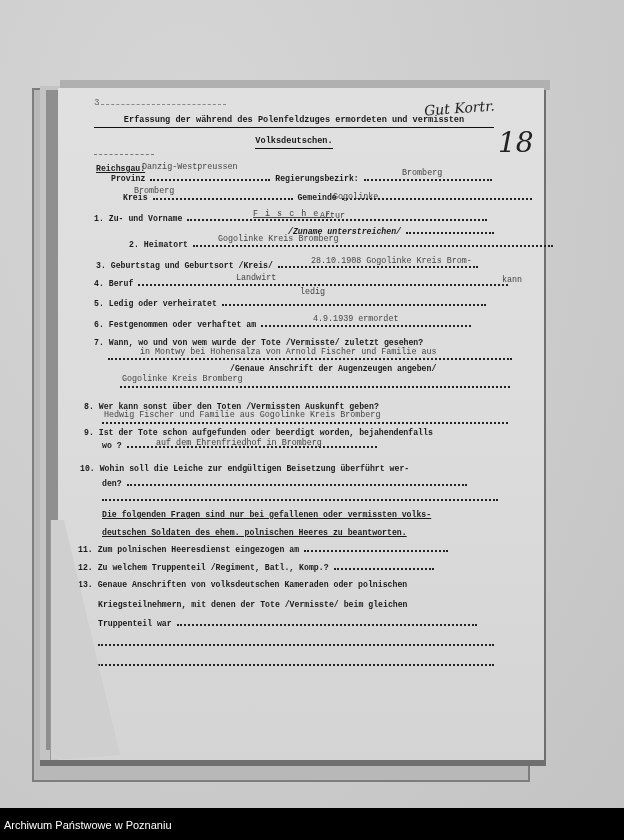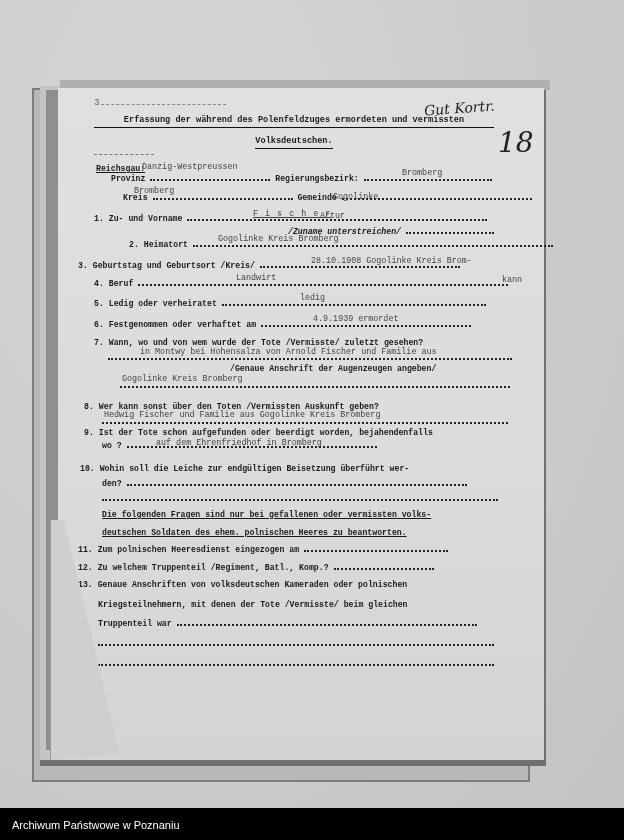--- a/index.html
+++ b/index.html
@@ -76,21 +76,21 @@
     display: inline-block; border-bottom: 2px dotted #222; height: 8px; vertical-align: baseline;
   }
   .fill {
     position: absolute; font-family: "Liberation Mono", monospace; font-size: 8.4px; font-weight: normal;
     color: #444; white-space: nowrap;
   }
   .u { text-decoration: underline; }
   .footer {
     position: absolute; left: 0; top: 808px; width: 624px; height: 32px; background: #000;
     color: #fff; font-family: "Liberation Sans", "DejaVu Sans", sans-serif; font-size: 11px;
-    padding: 11px 12px;
+    padding: 11px 4px;
   }
 </style>
 </head>
 <body>
 
 <div class="backdrop"></div>
 <div class="sheet-under-1"></div>
 <div class="sheet-under-2"></div>
 <div class="sheet-under-3"></div>
 <div class="left-shadow"></div>
@@ -136,38 +136,38 @@
     <span>/Zuname unterstreichen/</span>
     <span class="dots" style="width:88px;"></span>
   </div>
 
   <div class="row" style="left:36px; top:151px;margin-left:35px;">
     <span>2.</span> <span>Heimatort</span>
     <span class="dots" style="width:360px;"></span>
   </div>
   <div class="fill" style="left:160px; top:146px;">Gogolinke Kreis Bromberg</div>
 
-  <div class="row" style="left:20px; top:172px;text-align:right;">
+  <div class="row" style="left:38px; top:172px;text-align:right;">
     <span>3.</span> <span>Geburtstag und Geburtsort /Kreis/</span>
     <span class="dots" style="width:200px;"></span>
   </div>
   <div class="fill" style="left:253px; top:168px;">28.10.1908 Gogolinke Kreis Brom-</div>
 
   <div class="row" style="left:36px; top:190px;">
     <span>4.</span> <span>Beruf</span>
     <span class="dots" style="width:370px;"></span>
   </div>
   <div class="fill" style="left:178px; top:185px;">Landwirt</div>
   <div class="fill" style="left:444px; top:187px;">kann</div>
 
   <div class="row" style="left:36px; top:210px;">
     <span>5.</span> <span>Ledig oder verheiratet</span>
     <span class="dots" style="width:264px;"></span>
   </div>
-  <div class="fill" style="left:242px; top:205px;text-align:center;">ledig</div>
+  <div class="fill" style="left:242px; top:199px;text-align:center;">ledig</div>
 
   <div class="row" style="left:36px; top:231px;">
     <span>6.</span> <span>Festgenommen oder verhaftet am</span>
     <span class="dots" style="width:210px;"></span>
   </div>
   <div class="fill" style="left:255px; top:226px;">4.9.1939 ermordet</div>
 
   <div class="row" style="left:36px; top:250px;">
     <span>7.</span> <span>Wann, wo und von wem wurde der Tote /Vermisste/ zuletzt gesehen?</span>
   </div>

